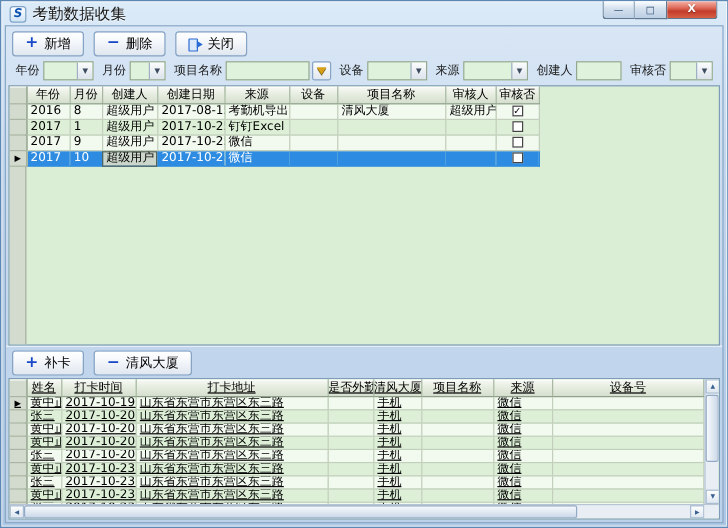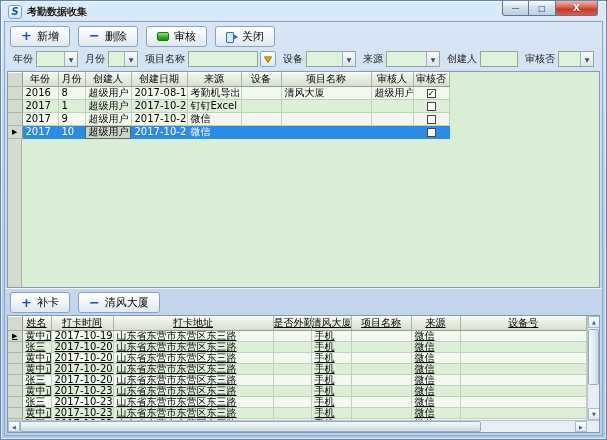--- a/index.html
+++ b/index.html
@@ -8,21 +8,21 @@
 
   .window { width:607px; height:440px; display:flex; flex-direction:column;
     background:linear-gradient(180deg,#dcebf8 0%,#c2d6ec 30%,#aec7e3 100%);
     border:1px solid #5d87b5; box-shadow:inset 0 0 0 1px rgba(255,255,255,.6); }
 
   
   .titlebar { height:20px; display:flex; align-items:center; padding:2px 6px 0 7px; position:relative; flex:none; }
   .app-icon { width:14px; height:14px; margin-right:5px; border-radius:3px;
     background:linear-gradient(#ffffff,#cfe4f6); border:1px solid #7fa3c8;
     color:#0f55b4; font-weight:bold; font-style:italic; font-size:10px; line-height:12px; text-align:center; }
-  .title-text { font-weight:bold; font-size:10px; color:#141414; text-shadow:0 1px 0 rgba(255,255,255,.7); }
+  .title-text { font-weight:normal; font-size:13px; color:#141414; text-shadow:0 1px 0 rgba(255,255,255,.7); }
   .win-controls { position:absolute; right:8px; top:0; display:flex; }
   .win-btn { width:27px; height:15px; display:flex; align-items:center; justify-content:center;
     font-size:8px; color:#28486c; border:1px solid #5f7globalThis8f; border:1px solid #5f788f; border-top:none;
     background:linear-gradient(#fcfeff,#d4e0ee 45%,#bccfe4); }
   .win-btn.min  { border-radius:0 0 0 3px; }
   .win-btn.max  { border-left:none; }
   .win-btn.close{ width:42px; border-left:none; border-radius:0 0 3px 0; color:#fff; font-size:9px; font-weight:bold;
     background:linear-gradient(#f3b3a9,#de6a59 40%,#c33c2b 60%,#d85f47); text-shadow:0 1px 1px rgba(0,0,0,.4); }
 
   
@@ -128,24 +128,20 @@
   <div class="client">
 
     <div class="toolbar">
       <div class="tb-btn">
         <span class="ico-plus">+</span>
         <span>新增</span>
       </div>
       <div class="tb-btn">
         <span class="ico-minus">−</span>
         <span>删除</span>
-      </div>
-      <div class="tb-btn">
-        <span class="ico-audit"></span>
-        <span>审核</span>
       </div>
       <div class="tb-btn">
         <span class="ico-exit"></span>
         <span>关闭</span>
       </div>
     </div>
 
     <div class="filterbar">
       <span class="flabel">年份</span>
       <span class="field" style="width:42px">

